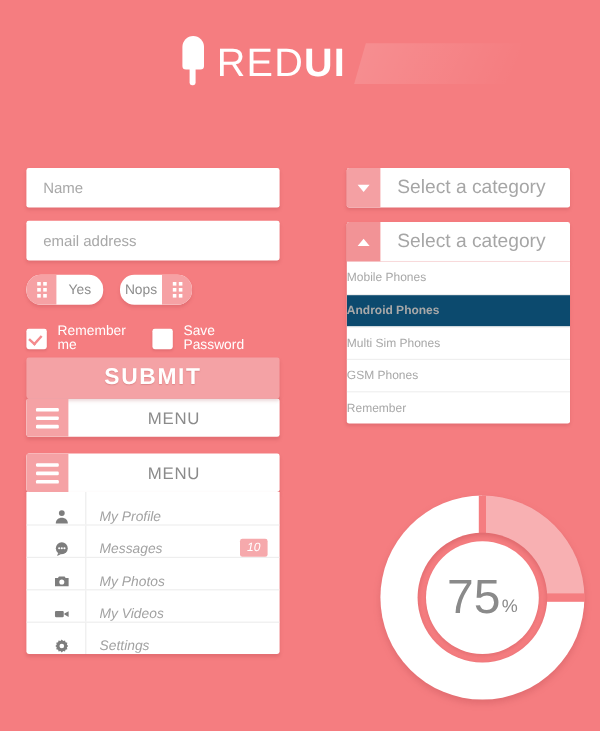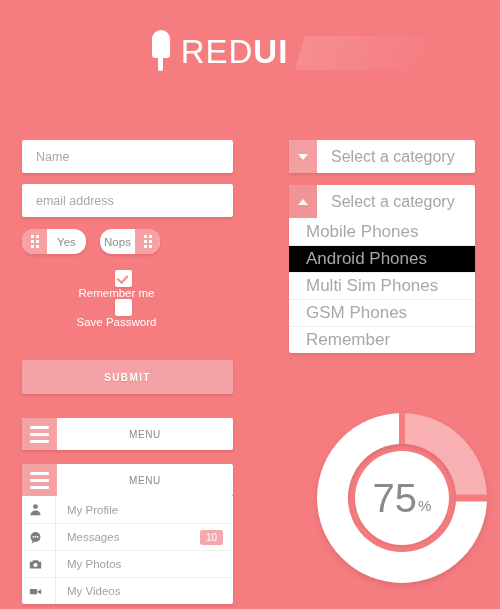--- a/index.html
+++ b/index.html
@@ -152,22 +152,21 @@
     flex: 1;
     text-align: center;
     font-size: 11.5px;
     color: #8d8d8d;
   }
 
   
   .check-row {
     display: flex;
     align-items: center;
-    margin-bottom: 32px;
-    flex-direction: column;
+    margin-bottom: 4px;
   }
   .cbox {
     width: 17px;
     height: 17px;
     background: #ffffff;
     border-radius: 2px;
     margin-right: 9px;
     position: relative;
     box-shadow: 0 1px 2px rgba(150,45,48,0.18);
     flex: 0 0 auto;
@@ -190,28 +189,27 @@
   }
 
   
   .submit {
     height: 34px;
     width: 100%;
     background: #f4a2a5;
     border: 0;
     border-radius: 2px;
     color: #ffffff;
-    font-size: 10px;
+    font-size: 19px;
     font-weight: 700;
     letter-spacing: 1.4px;
     font-family: "Liberation Sans", sans-serif;
     box-shadow: 0 2px 3px rgba(150,45,48,0.18);
     text-shadow: 0 1px 1px rgba(180,80,82,0.35);
     cursor: pointer;
-    margin-bottom: 24px;
   }
 
   
   .menubar {
     height: 32px;
     display: flex;
     align-items: stretch;
     background: #ffffff;
     border-radius: 2px;
     box-shadow: 0 2px 3px rgba(150,45,48,0.18);
@@ -232,40 +230,41 @@
     width: 19px;
     height: 3px;
     background: #ffffff;
     border-radius: 1px;
   }
   .menubar .mlabel {
     flex: 1;
     display: flex;
     align-items: center;
     justify-content: center;
-    font-size: 10px;
+    font-size: 14px;
     color: #8b8b8b;
     letter-spacing: 0.6px;
   }
   .menu-gap { height: 14px; }
 
   
   .menu-panel {
     background: #ffffff;
     border-radius: 0 0 2px 2px;
     box-shadow: 0 2px 3px rgba(150,45,48,0.18);
     overflow: hidden;
   }
   .menu-item {
     height: 27px;
     display: flex;
-    align-items: center;
+    align-items: flex-end;
     border-top: 1px solid #eeeeee;
-    padding-left: 7px;
+    padding-left: 23px;
     box-sizing: border-box;
+    font-style: italic;
   }
   .menu-item:first-child { border-top: 0; }
   .mi-icon {
     width: 26px;
     flex: 0 0 auto;
     display: flex;
     align-items: center;
     color: #7d7d7d;
   }
   .mi-icon svg { display: block; }
@@ -329,30 +328,30 @@
   .options {
     background: #ffffff;
     border-radius: 0 0 2px 2px;
     box-shadow: 0 2px 3px rgba(150,45,48,0.18);
     overflow: hidden;
   }
   .option {
     height: 27px;
     display: flex;
     align-items: center;
-    padding-left: 17px;
-    font-size: 17px;
+    font-size: 10px;
     color: #a8a8a8;
     border-top: 1px solid #efefef;
     box-sizing: border-box;
     position: relative;
   }
   .option:first-child { border-top: 0; }
   .option.active {
-    background: #000000;
+    background: #0c4a6e;
+    font-weight: bold;
   }
   .option.active::before {
     content: "";
     position: absolute;
     left: -3px;
     top: 0;
     bottom: 0;
     width: 3px;
     background: #f08487;
   }
@@ -565,20 +564,30 @@
       <span class="mi-icon">
         <svg width="13" height="13" viewBox="0 0 16 16" fill="currentColor">
           <rect x="1" y="5" width="9" height="6.5" rx="1.2"></rect>
           <path d="M10.6 7.8 L15 5.3 v6 L10.6 8.8z"></path>
         </svg>
       </span>
       <span class="mi-sep"></span>
       <span class="mi-label">My Videos</span>
     </div>
 
+    <div class="menu-item">
+      <span class="mi-icon">
+        <svg width="13" height="13" viewBox="0 0 16 16" fill="currentColor">
+          <path d="M8 1.2 L9.4 2.6 11.3 2.1 11.8 4 13.7 4.5 13.2 6.4 14.6 7.8 13.2 9.2 13.7 11.1 11.8 11.6 11.3 13.5 9.4 13 8 14.4 6.6 13 4.7 13.5 4.2 11.6 2.3 11.1 2.8 9.2 1.4 7.8 2.8 6.4 2.3 4.5 4.2 4 4.7 2.1 6.6 2.6z"></path>
+          <circle cx="8" cy="7.8" r="2.4" fill="#ffffff"></circle>
+        </svg>
+      </span>
+      <span class="mi-sep"></span>
+      <span class="mi-label">Settings</span>
+    </div>
 
   </div>
 </div>
 
 <div class="col-right">
 
   <div class="select">
     <span class="caret down">
         <span class="tri"></span>
       </span>

